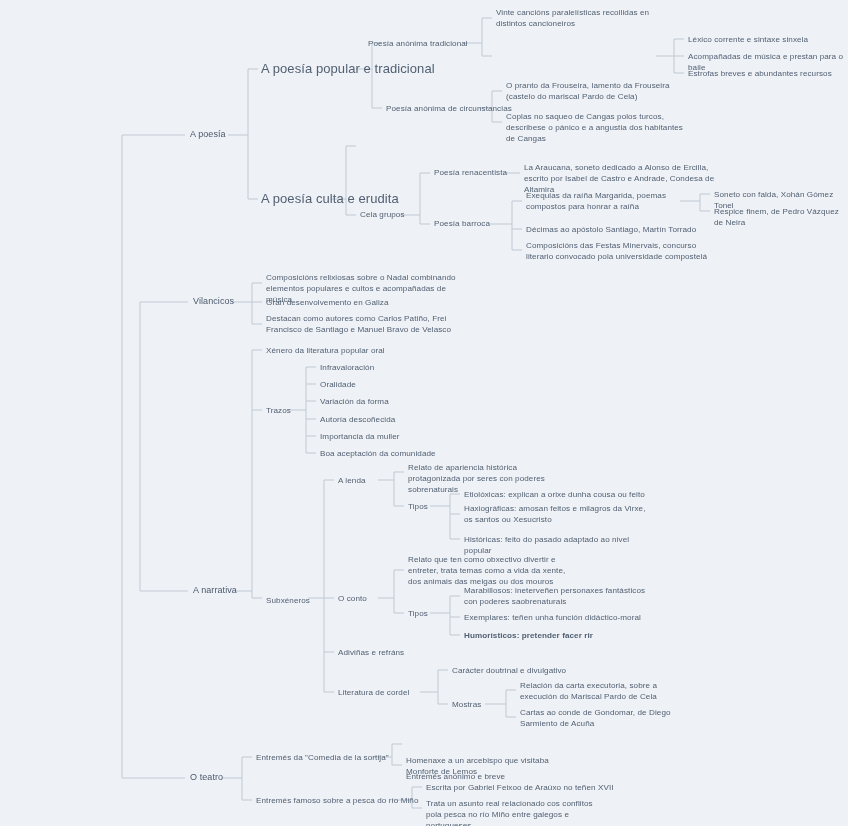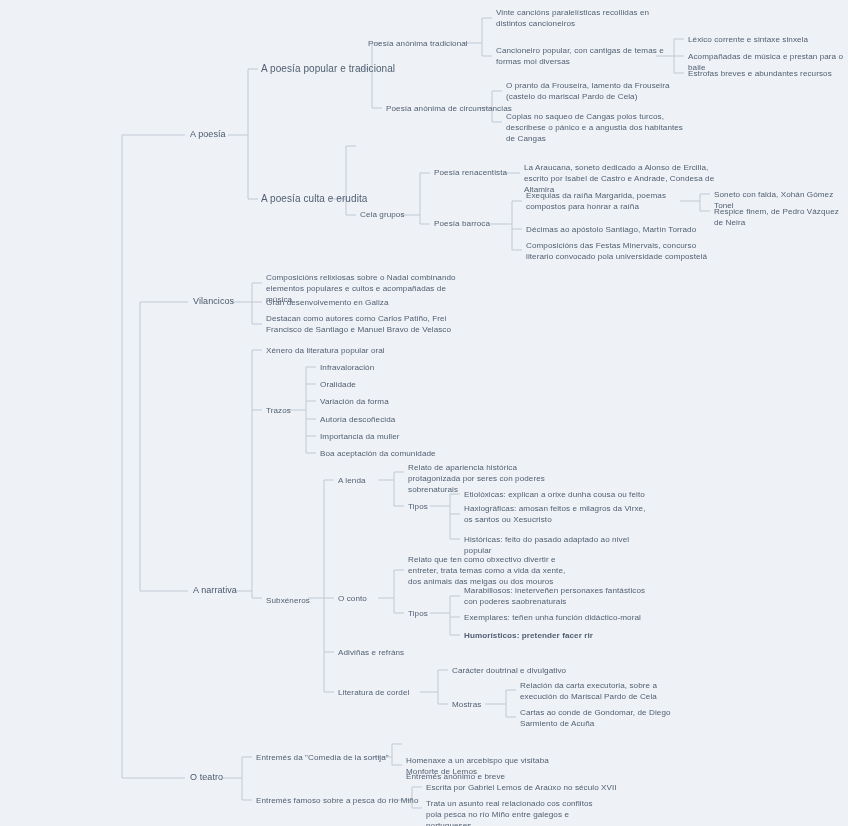--- a/index.html
+++ b/index.html
@@ -17,21 +17,21 @@
 
   .node{
     position:absolute;
     font-size:8.1px;
     line-height:11.2px;
     color:#515f72;
     letter-spacing:0.08px;
     white-space:pre-line;
   }
   .node.lvl1{font-size:9px;color:#4b5a6e;}
-  .node.lvl2{font-size:10px;}
+  .node.lvl2{font-size:13px;}
 
   .root{
     position:absolute;
     left:4px;top:392px;
     width:148px;
     padding:12px 14px 13px 14px;
     box-sizing:border-box;
     background:#ffffff;
     border-radius:2px;
     box-shadow:0 1px 2px rgba(40,60,90,0.07);
@@ -189,21 +189,20 @@
   <div class="node lvl1" style="left:193px;top:585px;">A narrativa</div>
   <div class="node lvl1" style="left:190px;top:772px;">O teatro</div>
 
   <div class="node lvl2" style="left:261px;top:63px;">A poesía popular e tradicional</div>
   <div class="node lvl2" style="left:261px;top:193px;">A poesía culta e erudita</div>
 
   <div class="node" style="left:368px;top:38px;">Poesía anónima tradicional</div>
   <div class="node" style="left:386px;top:103px;">Poesía anónima de circunstancias</div>
 
   <div class="node" style="left:496px;top:7px;width:170px;">Vinte cancións paralelísticas recollidas en distintos cancioneiros</div>
-  <div class="node" style="left:496px;top:45px;width:168px;">Cancioneiro popular, con cantigas de temas e formas moi diversas</div>
   <div class="node" style="left:688px;top:34px;width:160px;">Léxico corrente e sintaxe sinxela</div>
   <div class="node" style="left:688px;top:51px;width:160px;">Acompañadas de música e prestan para o baile</div>
   <div class="node" style="left:688px;top:68px;width:160px;">Estrofas breves e abundantes recursos</div>
 
   <div class="node" style="left:506px;top:80px;width:186px;">O pranto da Frouseira, lamento da Frouseira (castelo do mariscal Pardo de Cela)</div>
   <div class="node" style="left:506px;top:111px;width:186px;">Coplas no saqueo de Cangas polos turcos, describese o pánico e a angustia dos habitantes de Cangas</div>
 
   <div class="node" style="left:360px;top:209px;">Cela grupos</div>
 
   <div class="node" style="left:434px;top:167px;">Poesía renacentista</div>
@@ -251,16 +250,16 @@
   <div class="node" style="left:452px;top:665px;">Carácter doutrinal e divulgativo</div>
   <div class="node" style="left:452px;top:699px;">Mostras</div>
   <div class="node" style="left:520px;top:680px;width:176px;">Relación da carta executoria, sobre a execución do Mariscal Pardo de Cela</div>
   <div class="node" style="left:520px;top:707px;width:176px;">Cartas ao conde de Gondomar, de Diego Sarmiento de Acuña</div>
 
   <div class="node" style="left:256px;top:752px;">Entremés da "Comedia de la sortija"</div>
   <div class="node" style="left:256px;top:795px;">Entremés famoso sobre a pesca do río Miño</div>
 
   <div class="node" style="left:406px;top:739px;margin-top:32px;">Entremés anónimo e breve</div>
   <div class="node" style="left:406px;top:755px;width:160px;">Homenaxe a un arcebispo que visitaba Monforte de Lemos</div>
-  <div class="node" style="left:426px;top:782px;width:200px;">Escrita por Gabriel Lemos de Araúxo no século XVII</div>
+  <div class="node" style="left:426px;top:782px;width:200px;">Escrita por Gabriel Feixoo de Araúxo no teñen XVII</div>
   <div class="node" style="left:426px;top:798px;width:178px;">Trata un asunto real relacionado cos conflitos pola pesca no río Miño entre galegos e portugueses</div>
 
 </div>
 
 </body></html>

